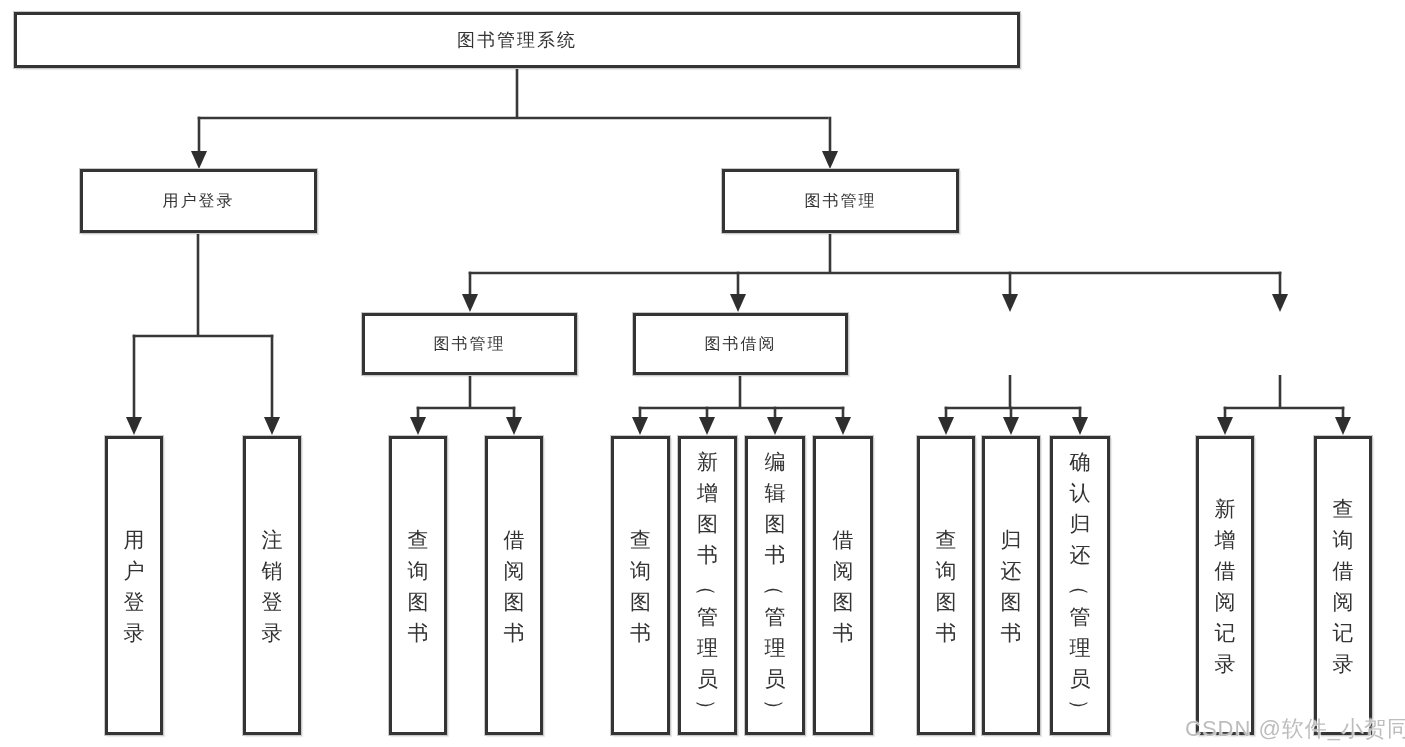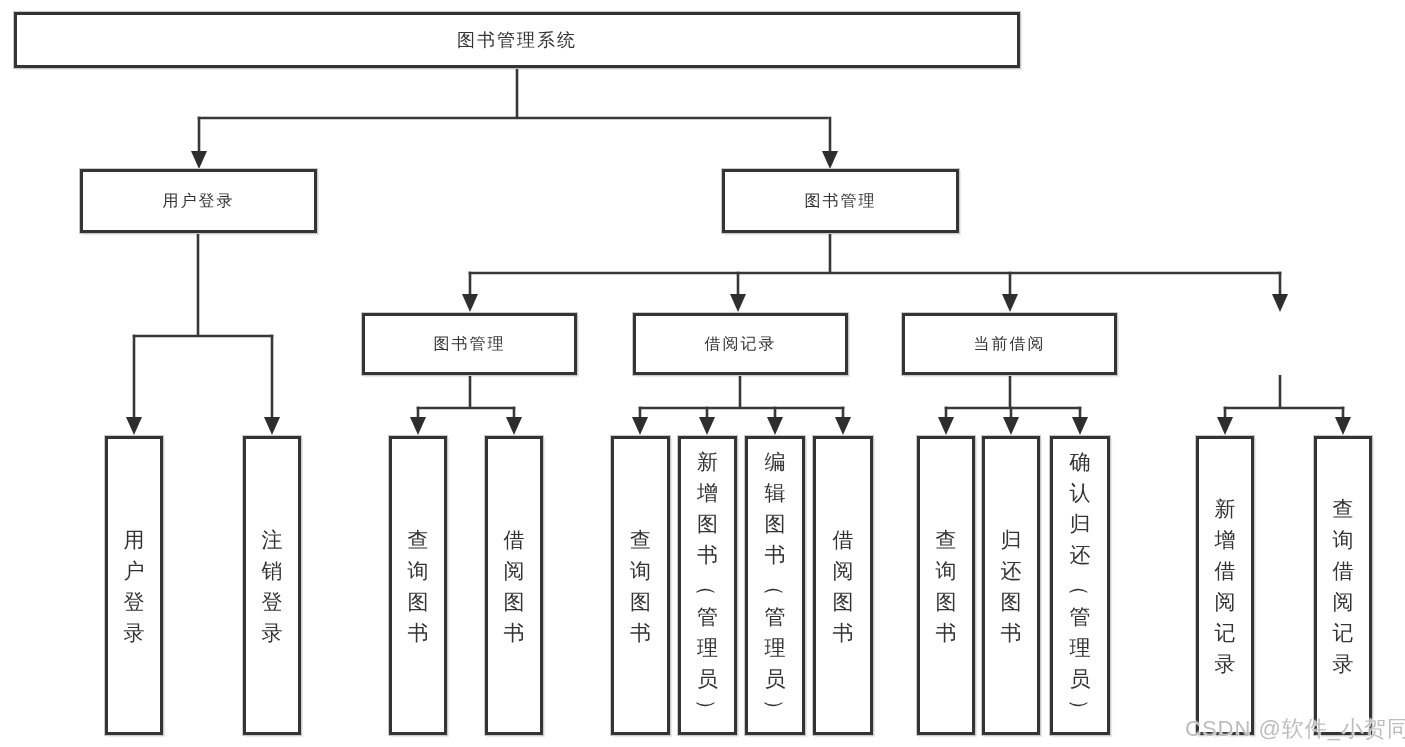--- a/index.html
+++ b/index.html
@@ -128,24 +128,21 @@
     <span class="hlabel">用户登录</span>
   </div>
   <div class="node lvl2" style="left:722px;">
     <span class="hlabel">图书管理</span>
   </div>
 
   <div class="node lvl3" style="left:362px;">
     <span class="hlabel">图书管理</span>
   </div>
   <div class="node lvl3" style="left:633px;">
-    <span class="hlabel">借阅记录</span>
-  </div>
-  <div class="node lvl3" style="left:902px;">
-    <span class="hlabel">当前借阅</span>
+    <span class="hlabel">图书借阅</span>
   </div>
 
   <div class="node leaf" style="left:105px;width:58px;">
     <div class="vtext">
         <span>用</span>
         <span>户</span>
         <span>登</span>
         <span>录</span>
       </div>
   </div>

